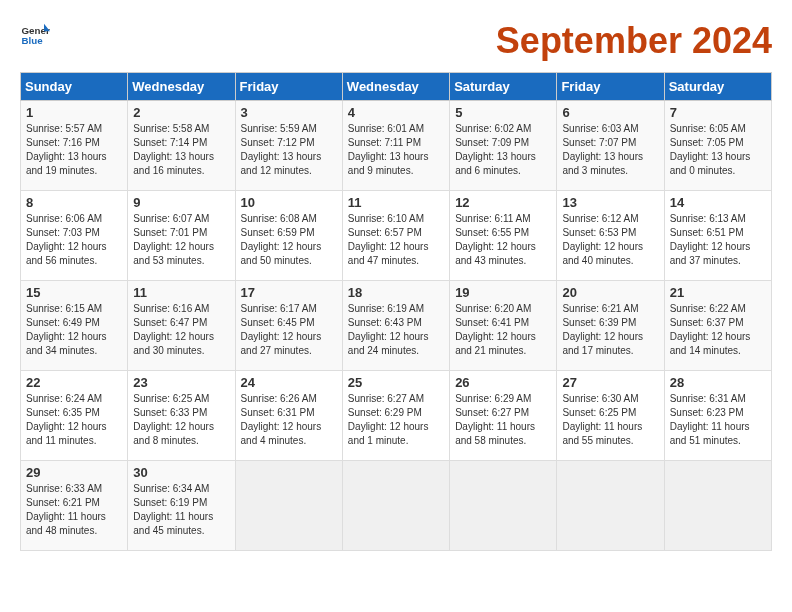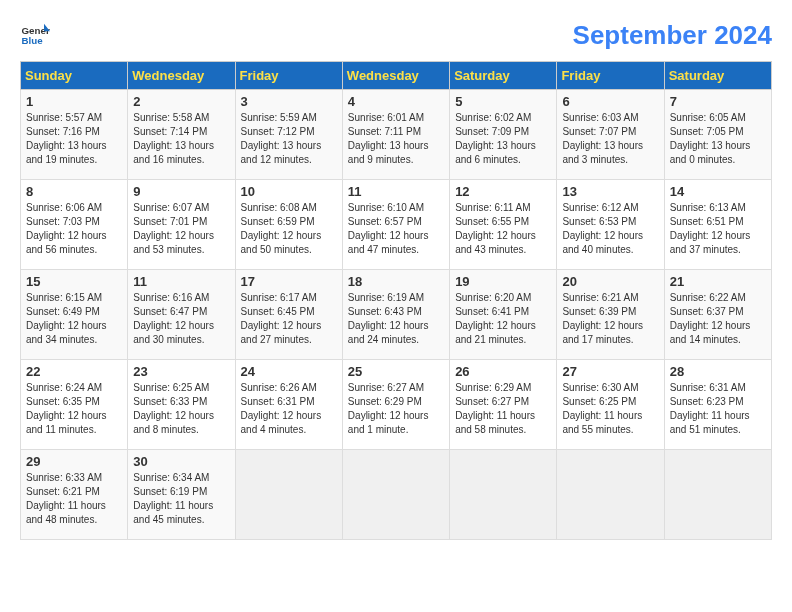--- a/index.html
+++ b/index.html
@@ -22,36 +22,36 @@
       gap: 4px;
     }
     .logo-icon {
       width: 30px;
       height: 30px;
     }
     .title-block {
       text-align: right;
     }
     .month-title {
-      font-size: 26px;
+      font-size: 36px;
       font-weight: bold;
-      color: #3b82f6;
+      color: #c2410c;
     }
     .subtitle {
       font-size: 14px;
       color: #333;
     }
     table {
       width: 100%;
       border-collapse: collapse;
       table-layout: fixed;
     }
     thead tr {
       background: #1a6bbf;
-      color: #fde047;
+      color: #ffffff;
     }
     thead th {
       padding: 6px 4px;
       font-size: 13px;
       font-weight: bold;
       text-align: left;
       border: 1px solid #ccc;
     }
     tbody td {
       vertical-align: top;

